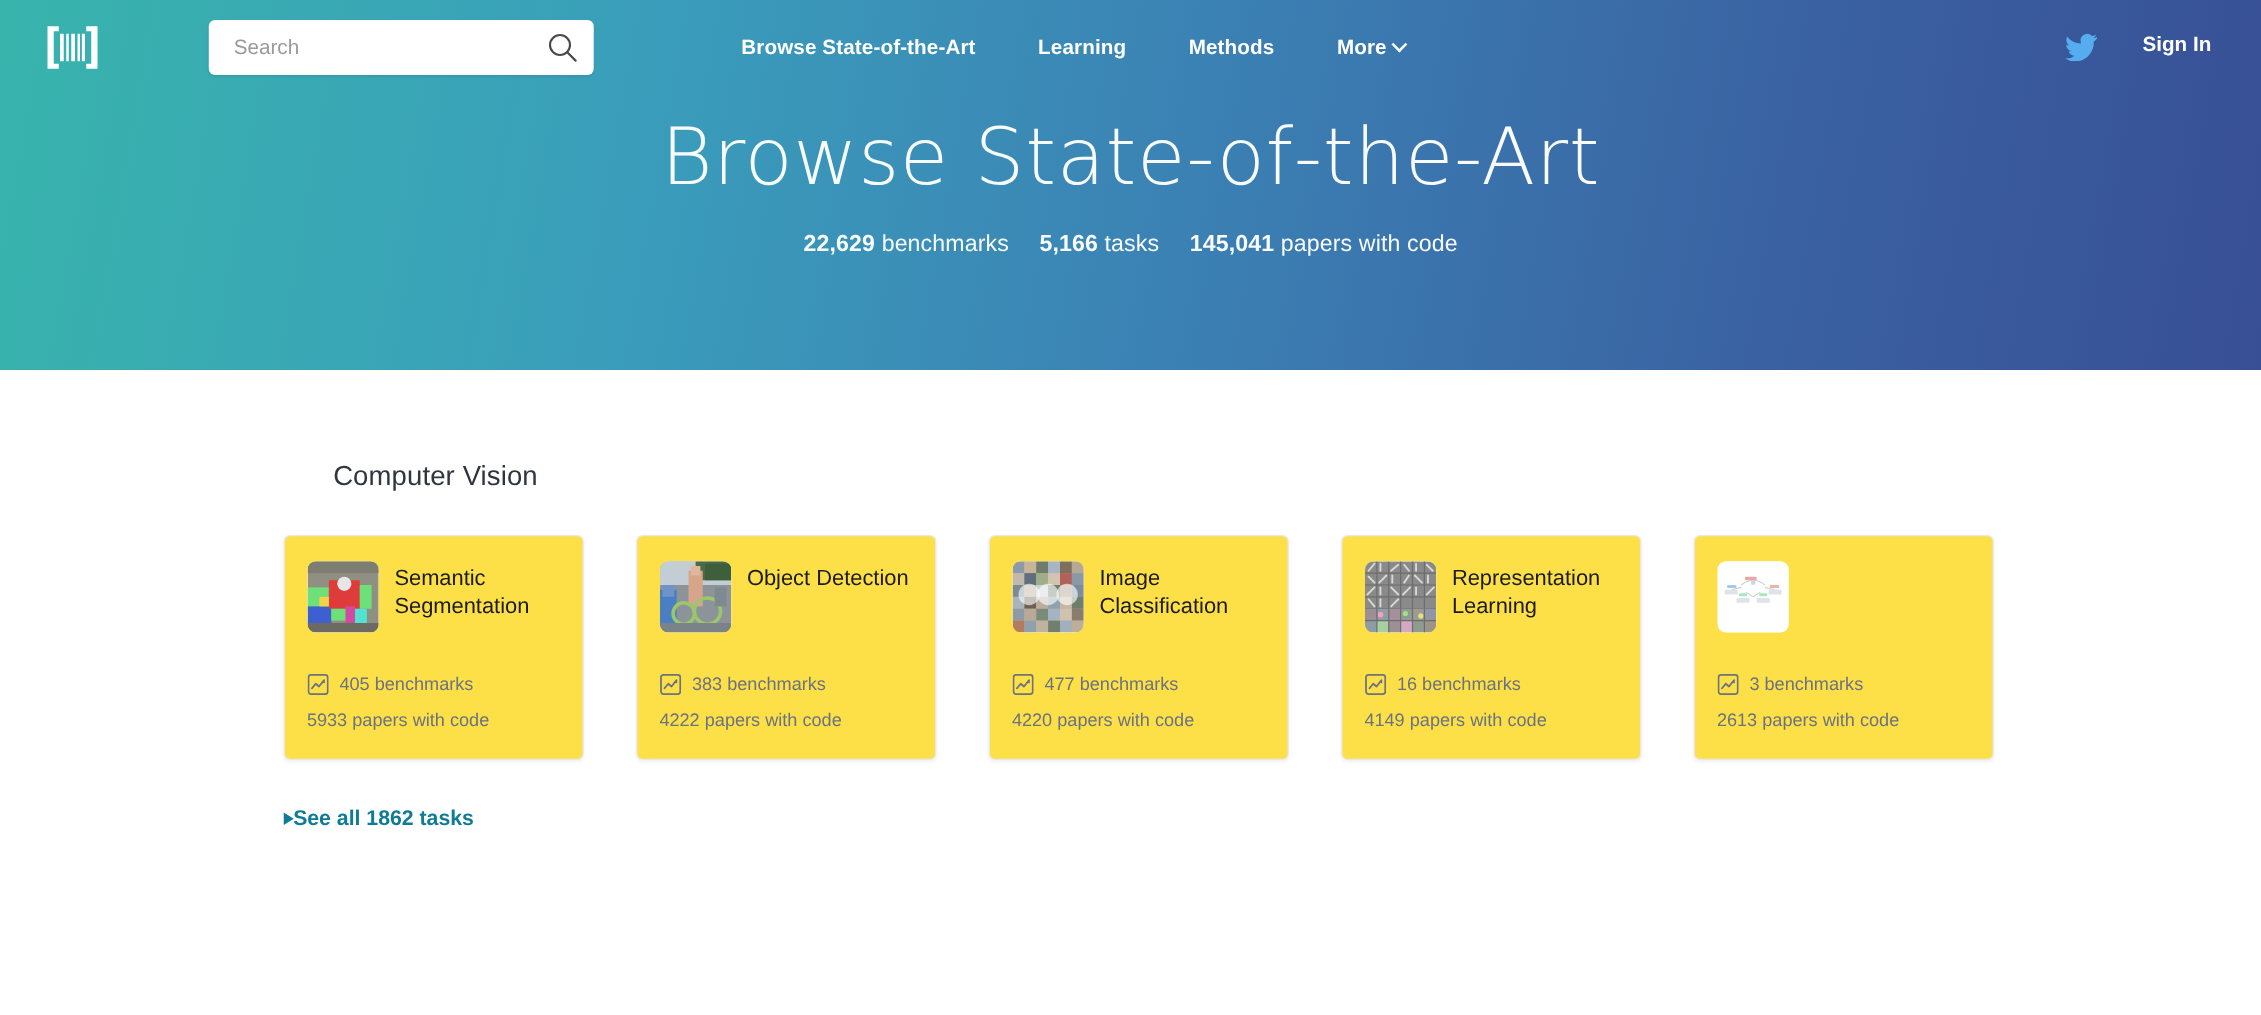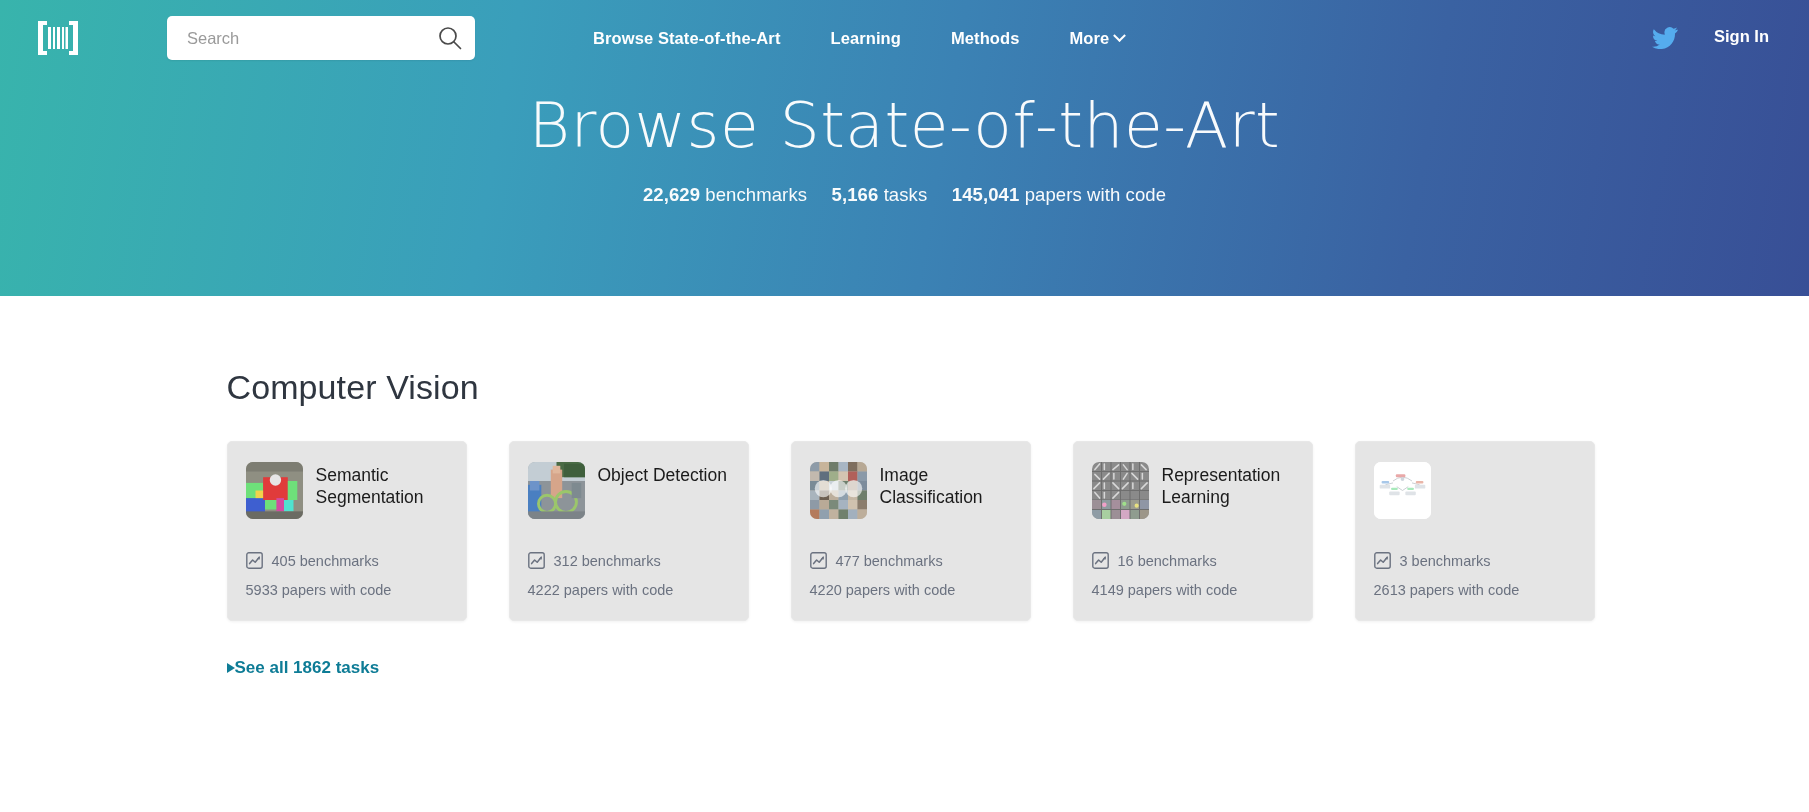--- a/index.html
+++ b/index.html
@@ -124,38 +124,39 @@
     letter-spacing: .1px;
   }
   .hero-stats .num { font-weight: bold; }
   .hero-stats .sep { display: inline-block; width: 14px; }
 
   
   .main { padding: 0 0 0 0; }
   .container { width: 1356px; margin: 0 auto; padding-left: 0px; }
 
   .section-title {
-    font-size: 34px;
+    font-size: 22px;
     font-weight: 400;
     color: #2f3640;
     margin-top: 72px;
     margin-bottom: 34px;
     letter-spacing: .1px;
     padding-left: 0px;
+    margin-left: 40px;
   }
 
   .card-row {
     display: flex;
     gap: 42px;
   }
 
   .card {
     width: 240px;
     flex: 0 0 240px;
-    background: #e5e5e5;
+    background: #fde047;
     border: 1px solid #e8e8e8;
     border-radius: 5px;
     box-shadow: 0 1px 3px rgba(0,0,0,.06);
     padding: 20px 18px 22px 18px;
     cursor: pointer;
   }
 
   .card-head { display: flex; align-items: flex-start; gap: 13px; min-height: 62px; }
 
   .thumb {
@@ -330,21 +331,21 @@
           <div class="card-title">Object Detection</div>
         </div>
         <div class="card-meta">
           <span class="chart-icon">
             <svg width="17" height="17" viewBox="0 0 17 17" aria-hidden="true">
               <rect x="0.8" y="0.8" width="15.4" height="15.4" rx="2" fill="none" stroke="#6b7280" stroke-width="1.4"></rect>
               <polyline points="3.6,11.6 6.6,8 9.2,10.2 13.2,5.2" fill="none" stroke="#6b7280" stroke-width="1.5" stroke-linecap="round" stroke-linejoin="round"></polyline>
               <polygon points="13.6,4.6 13.9,7.6 10.9,7.1" fill="#6b7280"></polygon>
             </svg>
           </span>
-          <span class="card-bench">312 benchmarks</span>
+          <span class="card-bench">383 benchmarks</span>
         </div>
         <div class="card-papers">4222 papers with code</div>
       </div>
 
       <div class="card">
         <div class="card-head">
           <div class="thumb">
             <svg viewBox="0 0 60 60" preserveAspectRatio="none" aria-hidden="true">
               <rect width="60" height="60" fill="#b9b2a6"></rect>
               <g>

